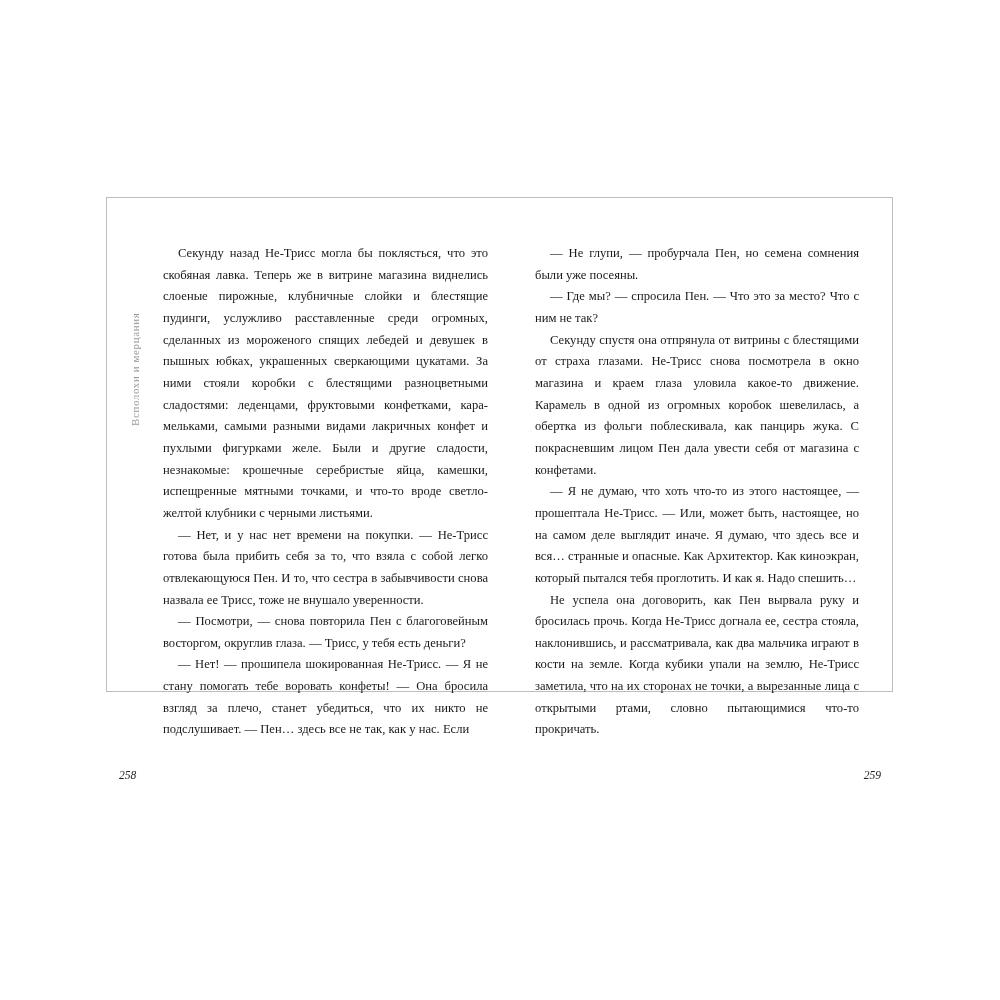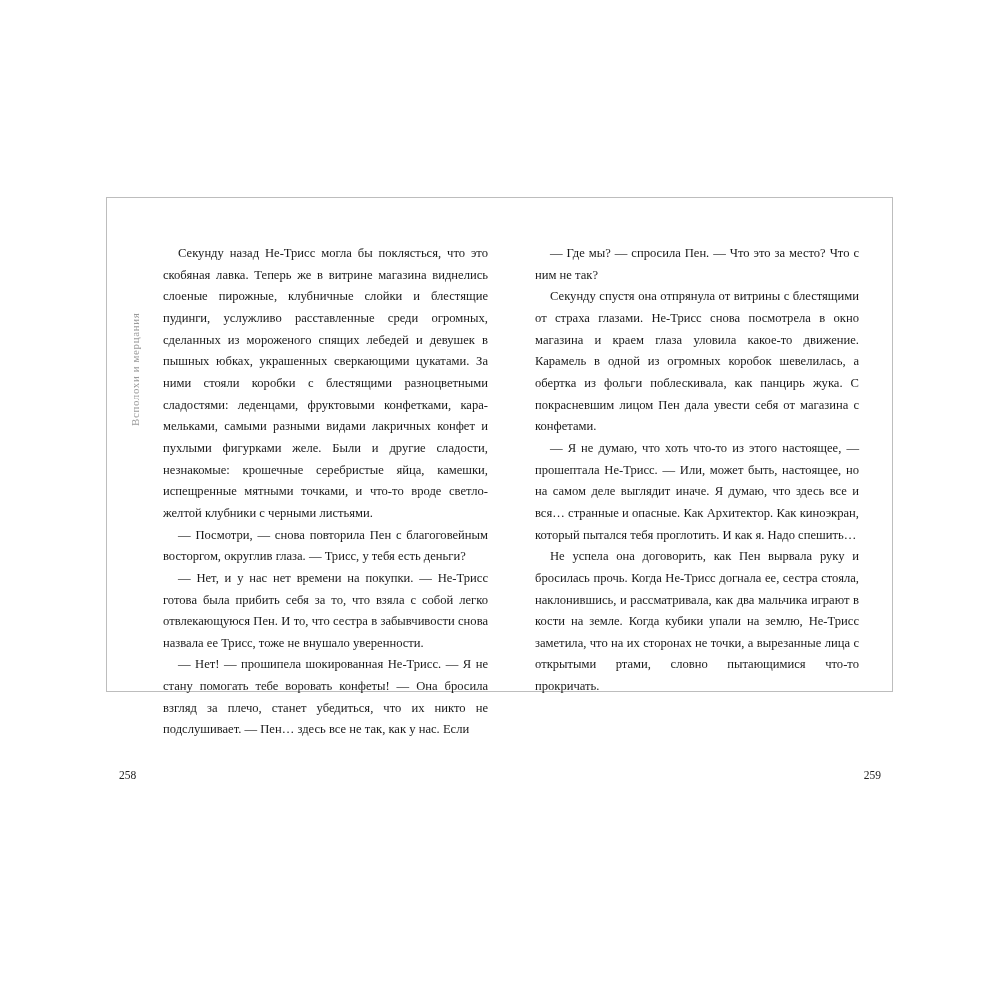--- a/index.html
+++ b/index.html
@@ -7,41 +7,42 @@
   .spread { position:absolute; left:106px; top:197px; width:787px; height:495px; border:1px solid #bdbdbd; background:#fff; box-sizing:border-box; }
   .page { position:absolute; top:0; height:100%; }
   .page-left { left:0; width:393px; }
   .page-right { left:393px; width:393px; }
   .text { position:absolute; top:45px; color:#1a1a1a; font-family:"Liberation Serif", serif; font-size:12.6px; line-height:21.65px; text-align:justify; hyphens:manual; }
   .page-left .text { left:56px; width:325px; }
   .page-right .text { left:35px; width:324px; }
   .text p { margin:0; text-indent:15px; }
   .text p.cont { text-indent:0; }
   .runhead { position:absolute; left:22px; top:48px; transform-origin:left top; transform:rotate(-90deg) translateX(-180px); width:180px; color:#9a9a9a; font-family:"Liberation Serif", serif; font-size:11px; letter-spacing:0.6px; white-space:nowrap; }
-  .folio { position:absolute; top:571px; font-family:"Liberation Serif", serif; font-size:11.5px; color:#222; }
+  .folio { position:absolute; top:571px; font-family:"Liberation Serif", serif; font-style:italic; font-size:11.5px; color:#222; }
   .folio-left { left:12px; }
   .folio-right { right:12px;margin-left:14px; }
 </style>
 </head>
 <body>
 
 <div class="spread">
   <div class="page page-left">
     <div class="runhead">Всполохи и мерцания</div>
     <div class="text">
       <p>Секунду назад Не-Трисс могла бы поклясться, что это скобяная лавка. Теперь же в витрине магазина видне­лись слоеные пирожные, клубничные слойки и блестя­щие пудинги, услужливо расставленные среди огромных, сделанных из мороженого спящих лебедей и девушек в пышных юбках, украшенных сверкающими цукатами. За ними стояли коробки с блестящими разноцветными сладостями: леденцами, фруктовыми конфетками, кара­мельками, самыми разными видами лакричных конфет и пухлыми фигурками желе. Были и другие сладости, незнакомые: крошечные серебристые яйца, камешки, испещренные мятными точками, и что-то вроде светло­желтой клубники с черными листьями.</p>
+      <p>— Нет, и у нас нет времени на покупки. — Не-Трисс готова была прибить себя за то, что взяла с собой легко отвлекающуюся Пен. И то, что сестра в забывчивости снова назвала ее Трисс, тоже не внушало уверенности.</p>
       <p>— Посмотри, — снова повторила Пен с благоговей­ным восторгом, округлив глаза. — Трисс, у тебя есть деньги?</p>
-      <p>— Нет, и у нас нет времени на покупки. — Не-Трисс готова была прибить себя за то, что взяла с собой легко отвлекающуюся Пен. И то, что сестра в забывчивости снова назвала ее Трисс, тоже не внушало уверенности.</p>
       <p>— Нет! — прошипела шокированная Не-Трисс. — Я не стану помогать тебе воровать конфеты! — Она бро­сила взгляд за плечо, станет убедиться, что их никто не подслушивает. — Пен… здесь все не так, как у нас. Если</p>
     </div>
     <div class="folio folio-left">258</div>
   </div>
 
   <div class="page page-right">
     <div class="text">
+      <p>— Не глупи, — пробурчала Пен, но семена сомнения были уже посеяны.</p>
       <p>— Где мы? — спросила Пен. — Что это за место? Что с ним не так?</p>
       <p>Секунду спустя она отпрянула от витрины с блестя­щими от страха глазами. Не-Трисс снова посмотрела в окно магазина и краем глаза уловила какое-то движе­ние. Карамель в одной из огромных коробок шевелилась, а обертка из фольги поблескивала, как панцирь жука. С покрасневшим лицом Пен дала увести себя от мага­зина с конфетами.</p>
       <p>— Я не думаю, что хоть что-то из этого настоящее, — прошептала Не-Трисс. — Или, может быть, настоящее, но на самом деле выглядит иначе. Я думаю, что здесь все и вся… странные и опасные. Как Архитектор. Как киноэкран, который пытался тебя проглотить. И как я. Надо спешить…</p>
       <p>Не успела она договорить, как Пен вырвала руку и бросилась прочь. Когда Не-Трисс догнала ее, сестра стояла, наклонившись, и рассматривала, как два маль­чика играют в кости на земле. Когда кубики упали на землю, Не-Трисс заметила, что на их сторонах не точки, а вырезанные лица с открытыми ртами, словно пытаю­щимися что-то прокричать.</p>
     </div>
     <div class="folio folio-right">259</div>
   </div>
 </div>
 
 </body></html>

